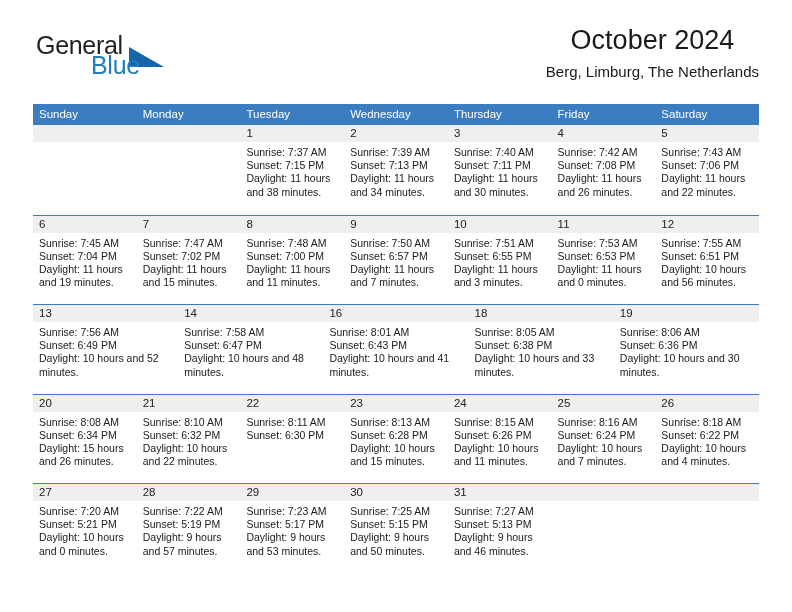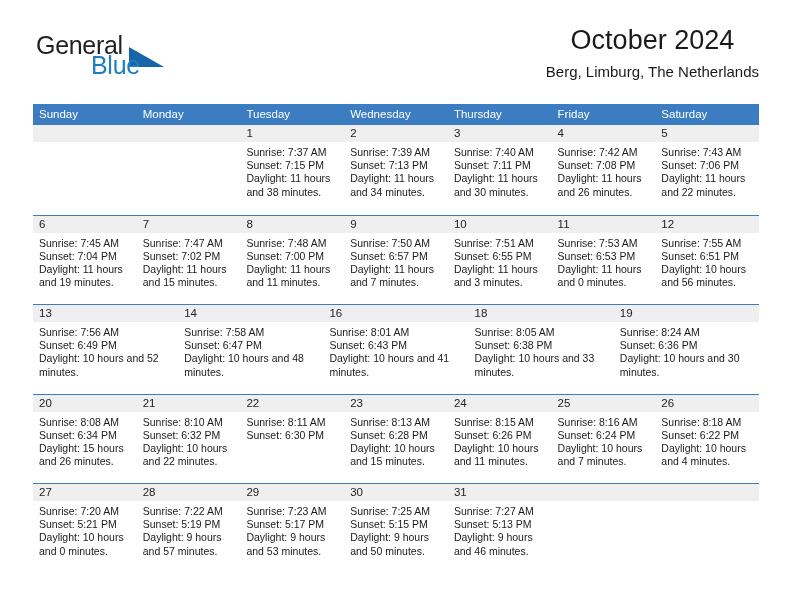--- a/index.html
+++ b/index.html
@@ -356,21 +356,21 @@
               <div>Sunrise: 8:05 AM</div>
               <div>Sunset: 6:38 PM</div>
               <div class="daylight-line">Daylight: 10 hours and 33 minutes.</div>
             </div>
           </div>
           <div class="day-cell">
             <div class="date-band">
               <span class="date-num">19</span>
             </div>
             <div class="day-info">
-              <div>Sunrise: 8:24 AM</div>
+              <div>Sunrise: 8:06 AM</div>
               <div>Sunset: 6:36 PM</div>
               <div class="daylight-line">Daylight: 10 hours and 30 minutes.</div>
             </div>
           </div>
         </div>
         <div class="week">
           <div class="day-cell">
             <div class="date-band">
               <span class="date-num">20</span>
             </div>

